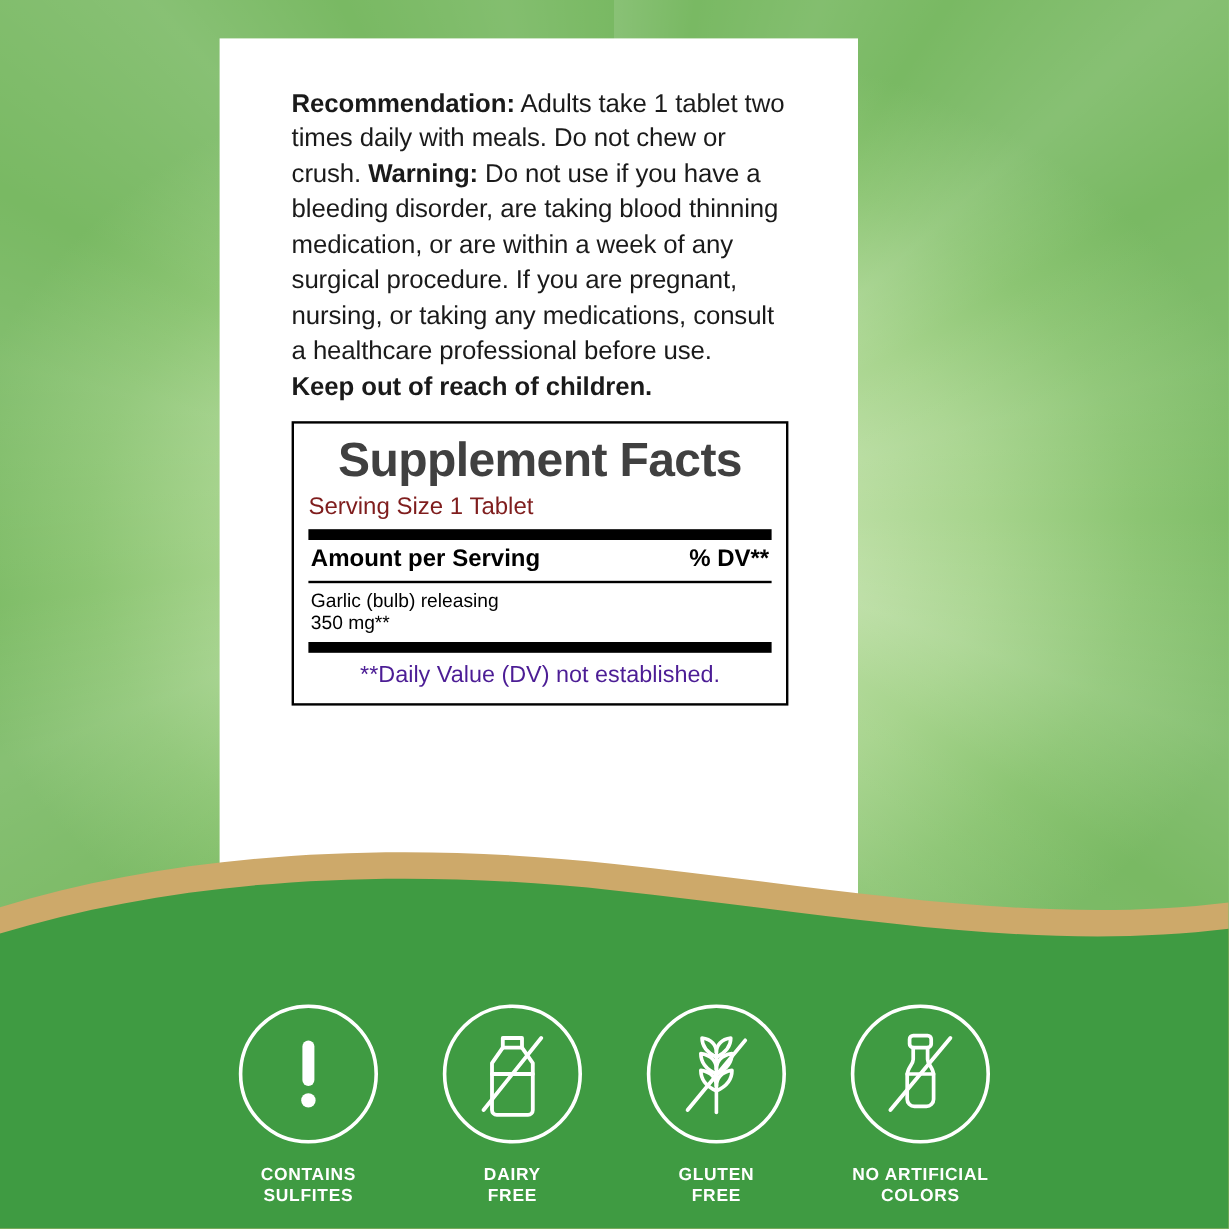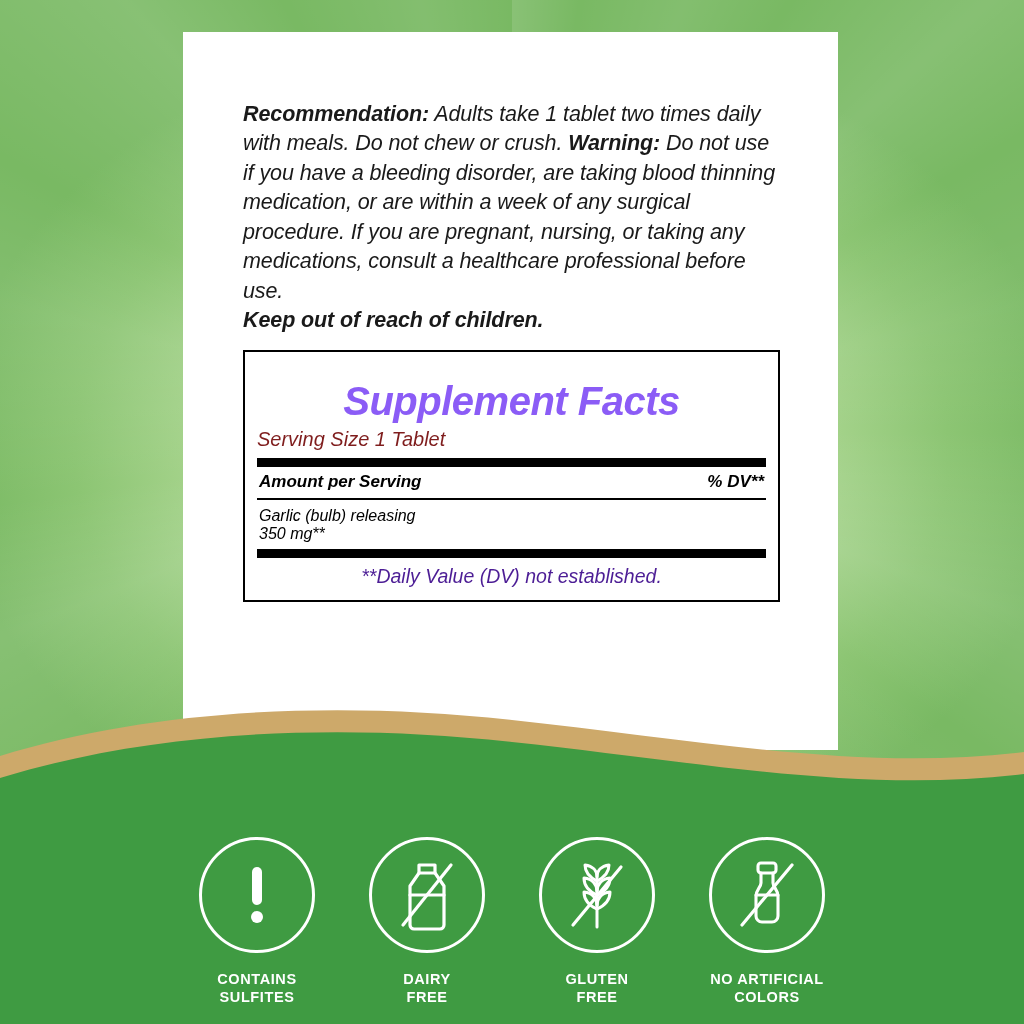--- a/index.html
+++ b/index.html
@@ -49,26 +49,25 @@
     height: 330px;
     z-index: 3;
   }
   .bottom-band svg { display: block; width: 100%; height: 100%; }
 
   
   .label-panel {
     position: absolute;
     left: 183px;
     top: 32px;
-    width: 655px;
+    width: 532px;
     height: 718px;
     background: #ffffff;
     z-index: 2;
-    padding: 68px 58px 0 60px;
-    font-style: italic;
+    padding: 40px 58px 0 60px;
   }
 
   .body-copy {
     font-size: 21.5px;
     line-height: 1.37;
     color: #1a1a1a;
     margin: 0 0 14px 0;
     letter-spacing: -0.1px;
   }
   .body-copy b { font-weight: bold; }
@@ -76,38 +75,38 @@
   
   .sf-box {
     border: 2.5px solid #000;
     padding: 8px 12px 10px 12px;
     margin-top: 6px;
   }
   .sf-title {
     font-size: 40px;
     font-weight: bold;
     letter-spacing: -0.5px;
-    color: #8b5cf6;
+    color: #404040;
     line-height: 1.05;
     text-align: center;
-    margin: 20px 0 6px 0;
+    margin: 2px 0 6px 0;
   }
   .sf-serving {
     font-size: 20px;
     color: #7f1d1d;
     margin-bottom: 7px;
   }
   .rule-thick { height: 9px; background: #000; }
   .rule-thin  { height: 2px; background: #000; }
 
   .sf-row {
     display: flex;
     justify-content: space-between;
     align-items: baseline;
-    font-size: 17px;
+    font-size: 20px;
     color: #000;
   }
   .sf-row.head { font-weight: bold; padding: 5px 2px 6px 2px; }
   .sf-amount-block { padding: 7px 2px 6px 2px; }
   .sf-ingredient-line { display: flex; justify-content: space-between; align-items: baseline; flex-direction: column; }
   .sf-ingredient-sub { padding-left: 26px; padding-top: 3px; }
   .sf-footnote { font-size: 19.5px; color: #4c1d95; padding: 7px 2px 2px 2px; text-align: center; }
 
   .other-ing {
     font-size: 20.5px;

